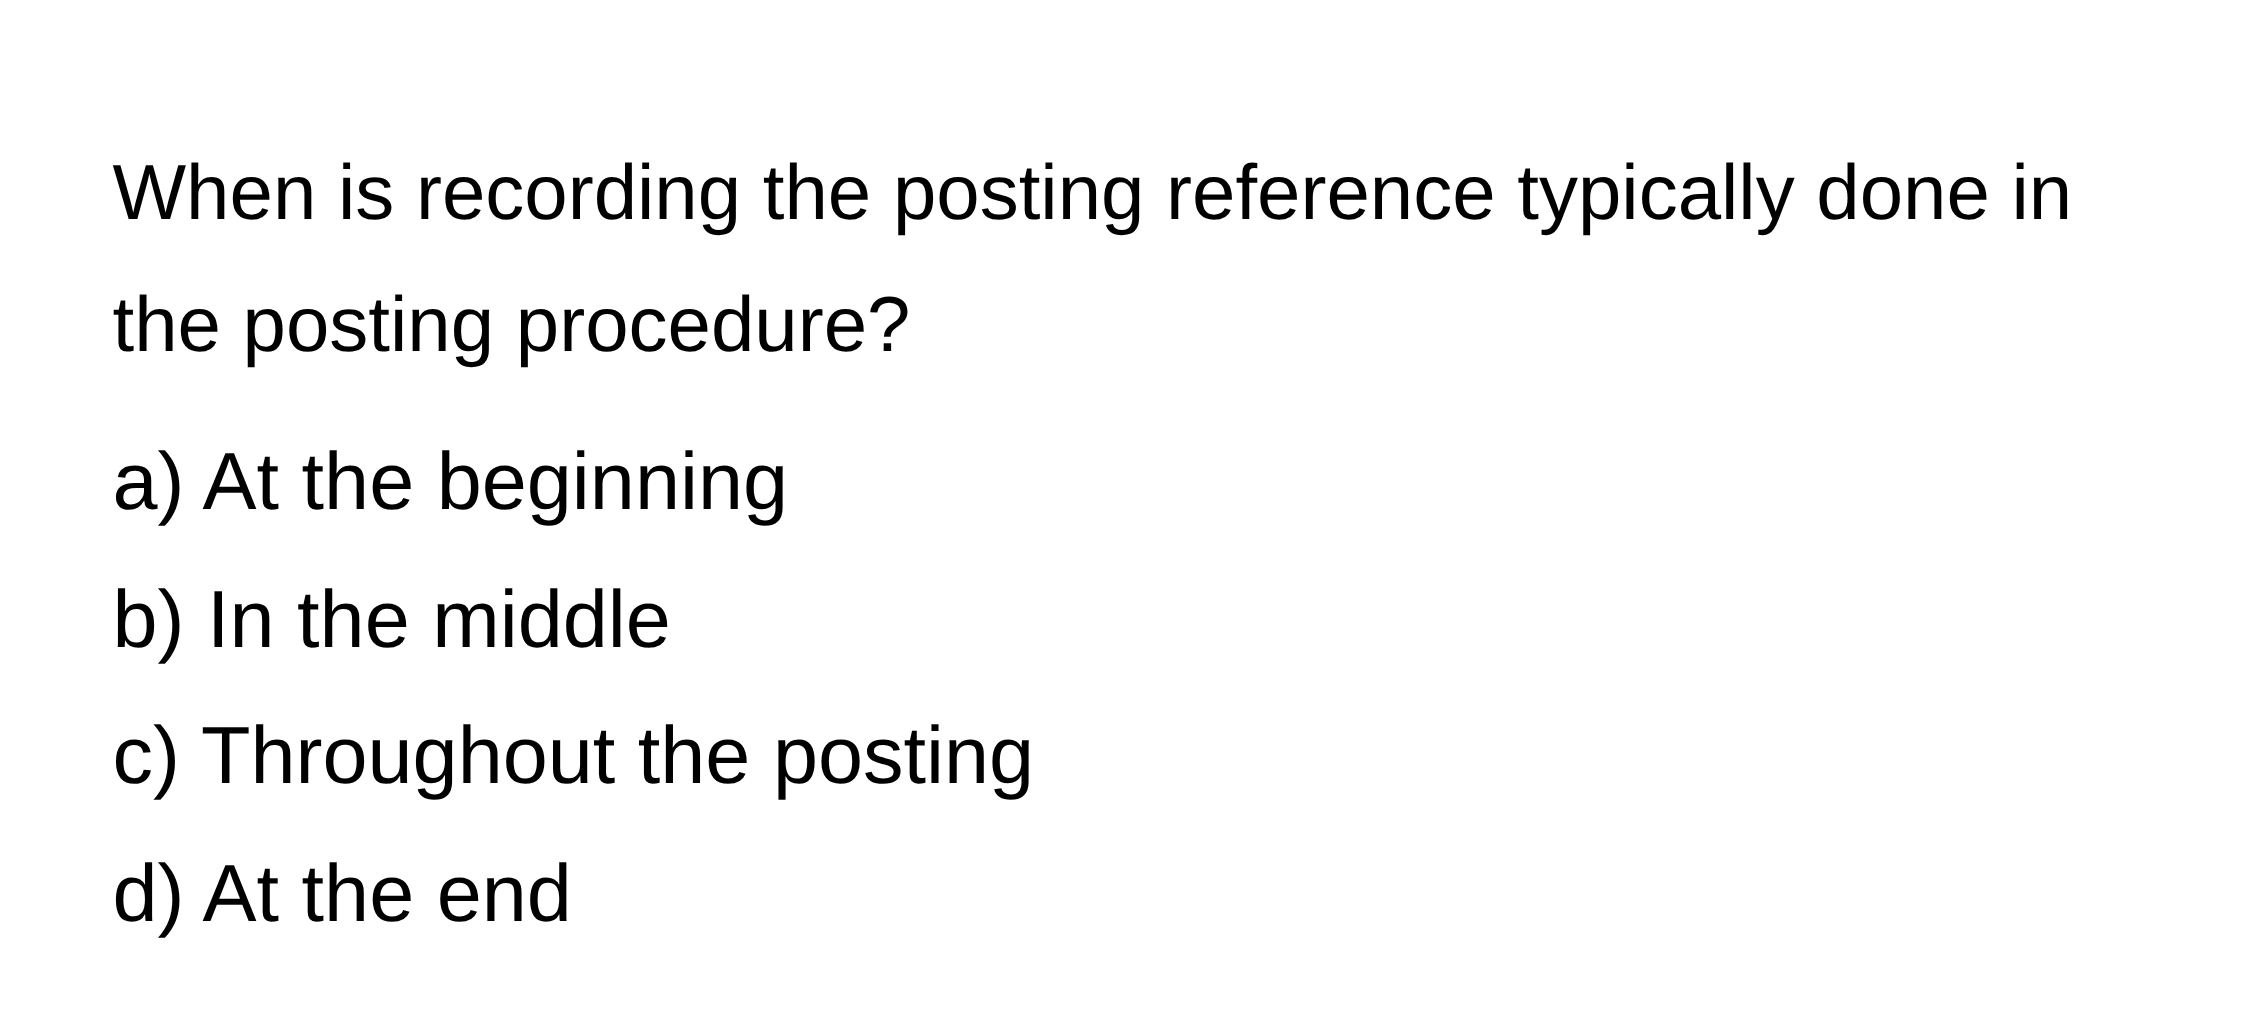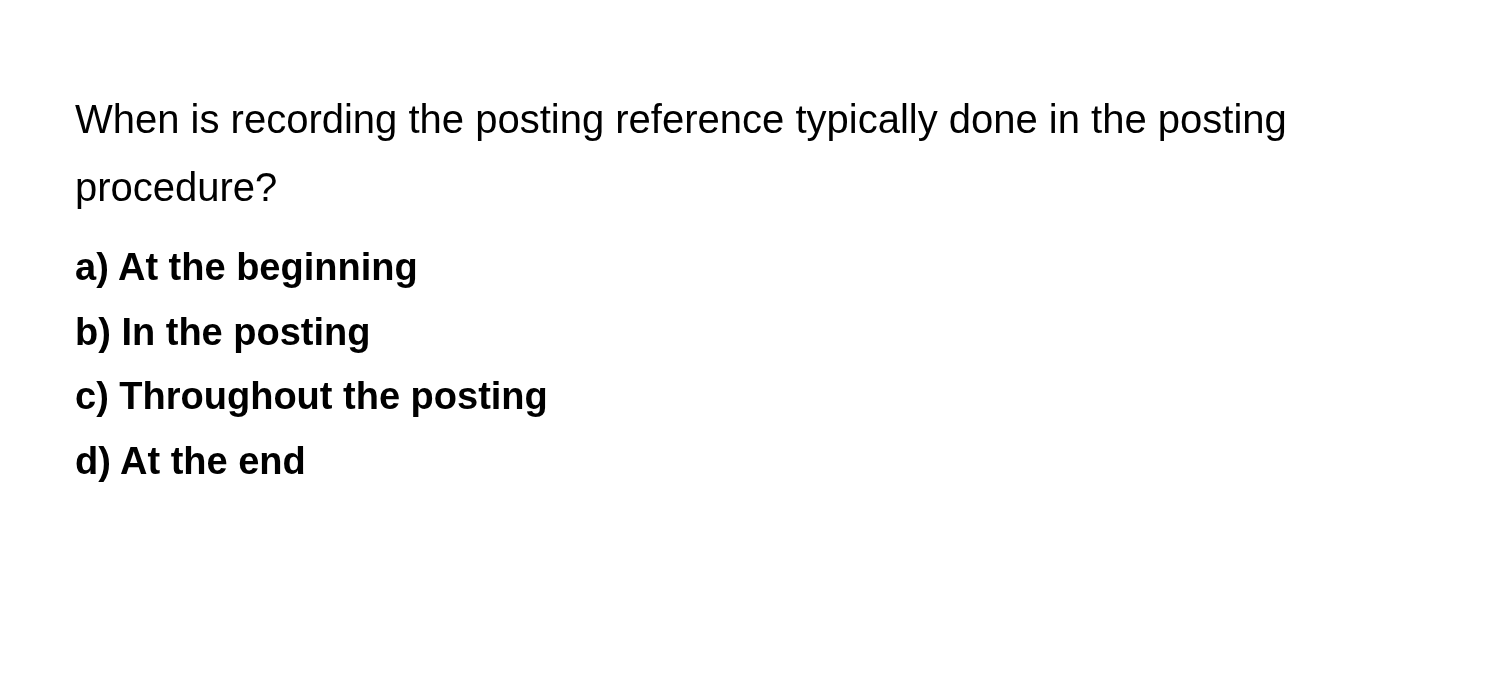--- a/index.html
+++ b/index.html
@@ -8,33 +8,33 @@
       box-sizing: border-box;
     }
     body {
       width: 1500px;
       height: 688px;
       background: #ffffff;
       font-family: -apple-system, BlinkMacSystemFont, "Segoe UI", Helvetica, Arial, sans-serif;
       padding: 85px 75px;
     }
     .question-text {
-      font-size: 40px;
+      font-size: 52px;
       line-height: 1.7;
       color: #000000;
       font-weight: 400;
       margin-bottom: 14px;
     }
     .option {
-      font-size: 38px;
+      font-size: 54px;
       line-height: 1.7;
       color: #000000;
-      font-weight: 700;
+      font-weight: 400;
     }
   </style>
 </head>
 <body>
 
 <div class="question-text">When is recording the posting reference typically done in the posting procedure?</div>
 <div class="option">a) At the beginning</div>
-<div class="option">b) In the posting</div>
+<div class="option">b) In the middle</div>
 <div class="option">c) Throughout the posting</div>
 <div class="option">d) At the end</div>
 
 </body></html>

